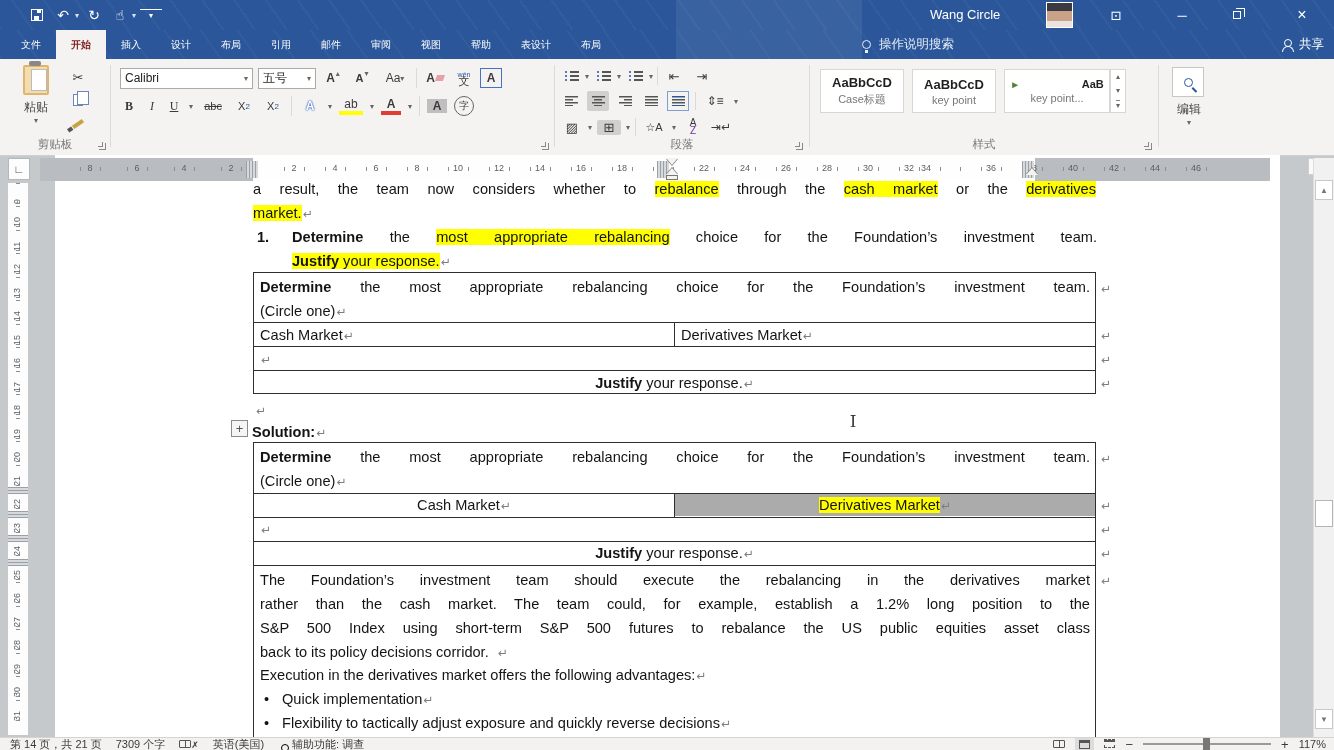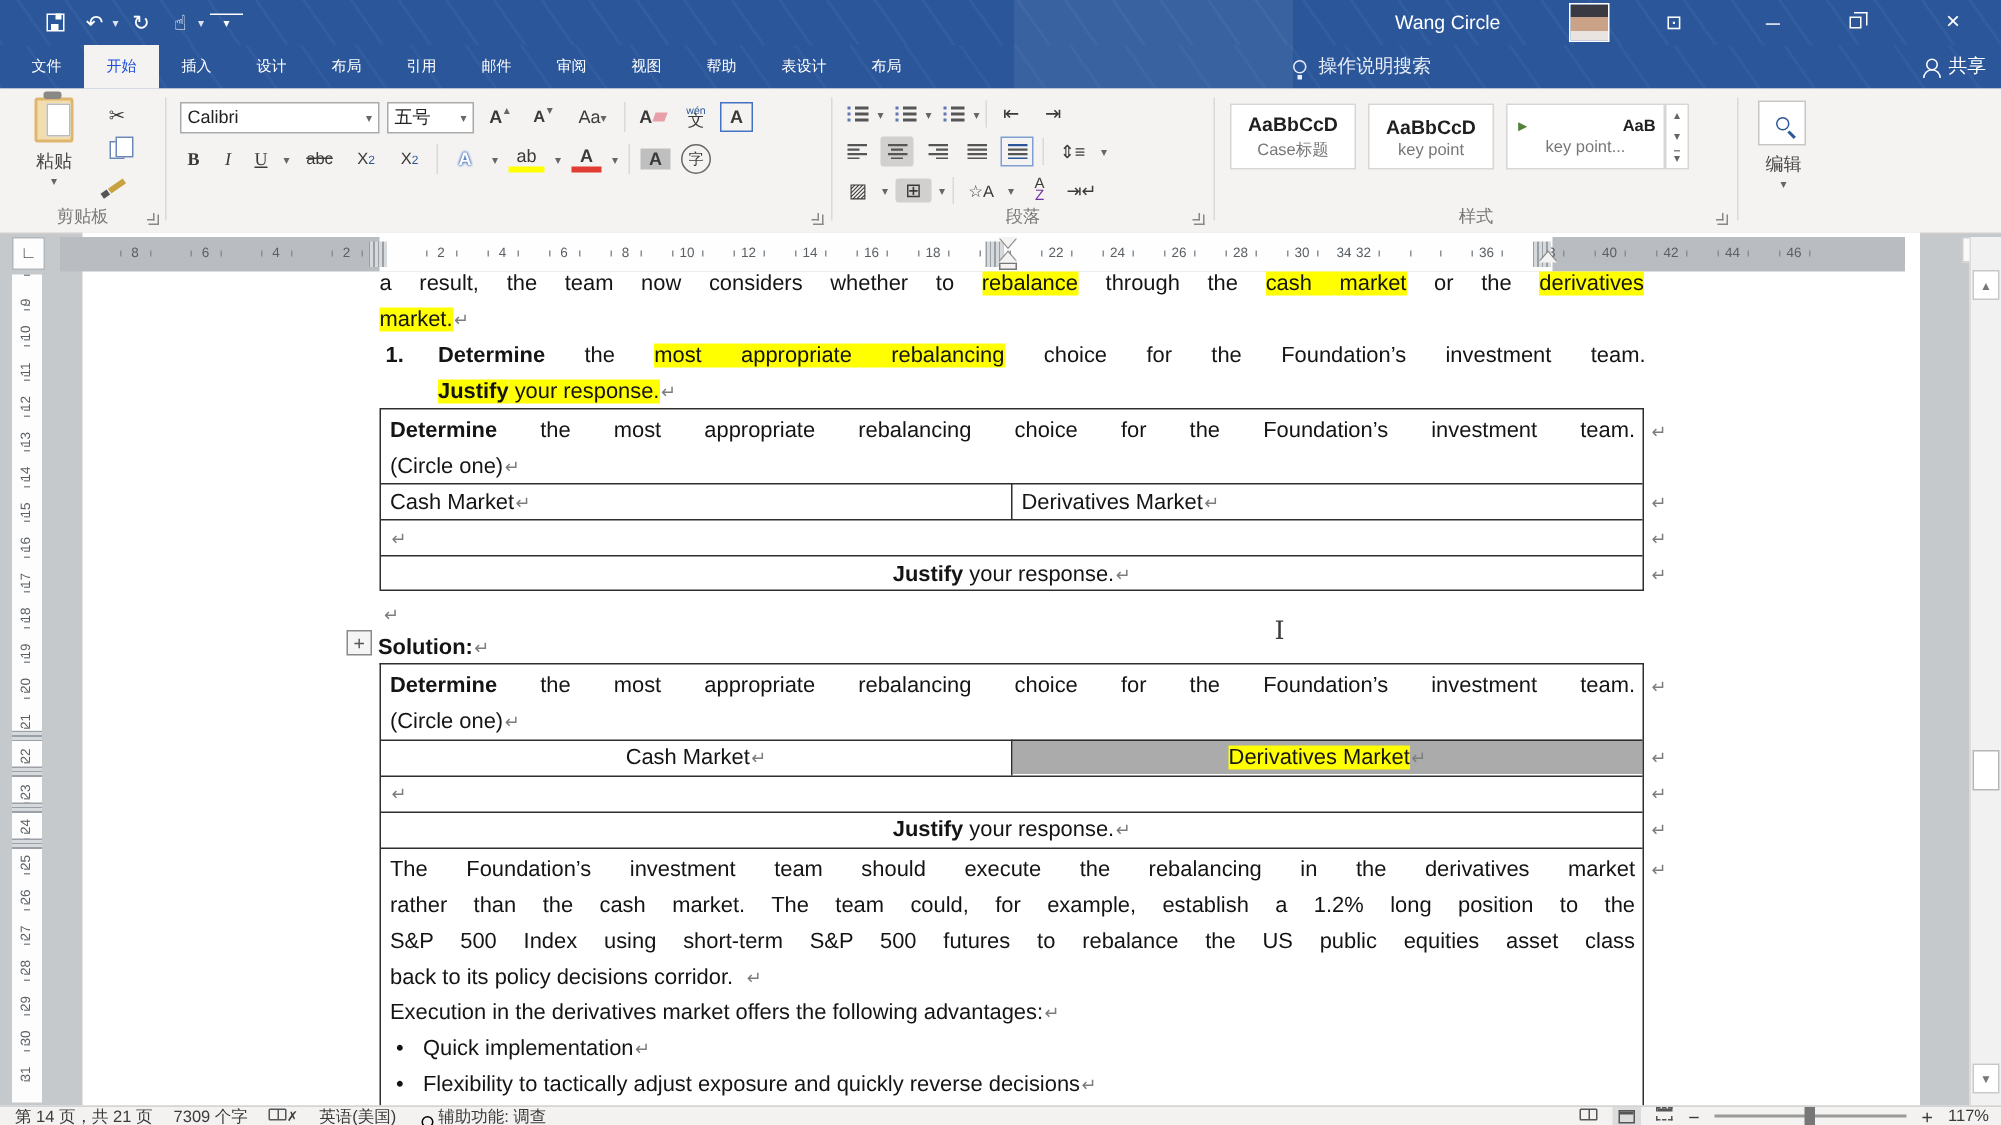--- a/index.html
+++ b/index.html
@@ -20,21 +20,21 @@
 .flop:after{content:"";position:absolute;left:1.5px;bottom:0;width:5px;height:4px;background:#fff}
 #title-text{left:240px;top:0;width:430px;height:30px;line-height:30px;font-size:13px;color:#fff;white-space:nowrap}
 #ctx-tool{left:690px;top:0;width:160px;height:30px;line-height:30px;text-align:center;font-size:12.5px;color:#c9d6ea}
 #user-name{left:930px;top:0;height:30px;line-height:30px;font-size:13px;color:#fff}
 #avatar{left:1046px;top:2px;width:27px;height:26px;background:linear-gradient(#3a3a42 0 34%,#caa287 34% 75%,#e9e4df 75%);border:1px solid #fff}
 .winbtn{top:0;width:44px;height:30px;display:flex;align-items:center;justify-content:center;color:#fff;font-size:13px}
 .restore{width:8px;height:8px;border:1.2px solid #fff;position:relative;background:#2b579a}
 .restore:before{content:"";position:absolute;left:2px;top:-4px;width:8px;height:8px;border:1.2px solid #fff;border-bottom:none;border-left:none}
 
 .tab{height:29px;line-height:29px;padding:0 15px;font-size:10px;color:#fff;float:left;cursor:default}
-.tab.active{background:#f4f3f2;color:#1d4ed8;font-weight:normal}
+.tab.active{background:#f4f3f2;color:#7f1d1d;font-weight:bold}
 #tabs-left{left:6px;top:0;height:29px}
 #search-area{left:862px;top:0;height:29px;display:flex;align-items:center;gap:8px;color:#e8eef8;font-size:12.5px}
 .bulb{width:9px;height:9px;border:1.4px solid #e8eef8;border-radius:50%;position:relative}
 .bulb:after{content:"";position:absolute;left:2px;top:9px;width:3px;height:3px;background:#e8eef8}
 #share{right:10px;top:0;height:29px;display:flex;align-items:center;gap:6px;color:#fff;font-size:12.5px;position:absolute}
 .person{width:12px;height:12px;position:relative}
 .person:before{content:"";position:absolute;left:3px;top:0;width:6px;height:6px;border:1.3px solid #fff;border-radius:50%}
 .person:after{content:"";position:absolute;left:1px;top:7px;width:10px;height:5px;border:1.3px solid #fff;border-bottom:none;border-radius:6px 6px 0 0}
 
 #ribbon{left:0;top:59px;width:1334px;height:97px;background:#f4f3f2;border-bottom:1px solid #d2d0ce;color:#444;font-size:12px}
@@ -428,21 +428,21 @@
       <i class="rt" style="left: 756px;"></i>
       <span class="rn" style="left: 787px;">28</span>
       <i class="rt" style="left: 777px;"></i>
       <i class="rt" style="left: 797px;"></i>
       <span class="rn" style="left: 828px;">30</span>
       <i class="rt" style="left: 818px;"></i>
       <i class="rt" style="left: 838px;"></i>
       <span class="rn" style="left: 869px;">32</span>
       <i class="rt" style="left: 859px;"></i>
       <i class="rt" style="left: 879px;"></i>
-      <span class="rn" style="left: 856px;">34</span>
+      <span class="rn" style="left: 886px;">34</span>
       <i class="rt" style="left: 900px;"></i>
       <i class="rt" style="left: 920px;"></i>
       <span class="rn" style="left: 951px;">36</span>
       <i class="rt" style="left: 941px;"></i>
       <i class="rt" style="left: 961px;"></i>
       <span class="rn" style="left: 992px;">38</span>
       <i class="rt" style="left: 982px;"></i>
       <i class="rt" style="left: 1002px;"></i>
       <span class="rn" style="left: 1033px;">40</span>
       <i class="rt" style="left: 1023px;"></i>

